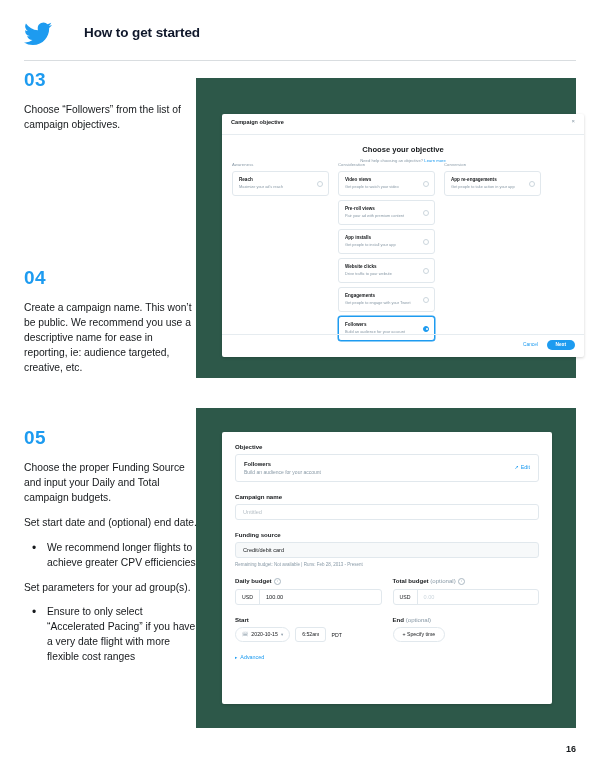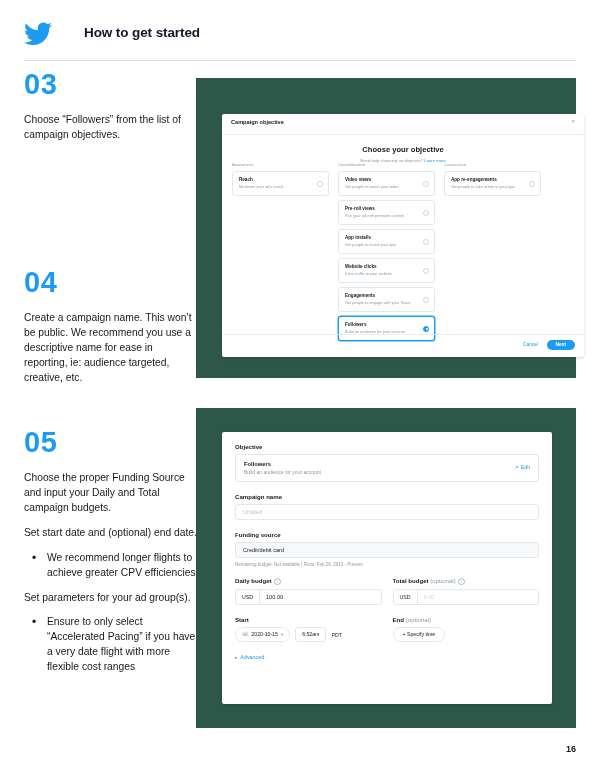--- a/index.html
+++ b/index.html
@@ -45,21 +45,21 @@
   }
 
   
   .left-col {
     position: absolute;
     left: 24px;
     width: 175px;
   }
   .step-num {
     color: #1d9bf0;
-    font-size: 29px;
+    font-size: 19px;
     font-weight: bold;
     letter-spacing: 0.5px;
     line-height: 1;
     margin-bottom: 14px;
   }
   .step-body {
     font-size: 10.3px;
     line-height: 1.45;
     color: #16191c;
   }

